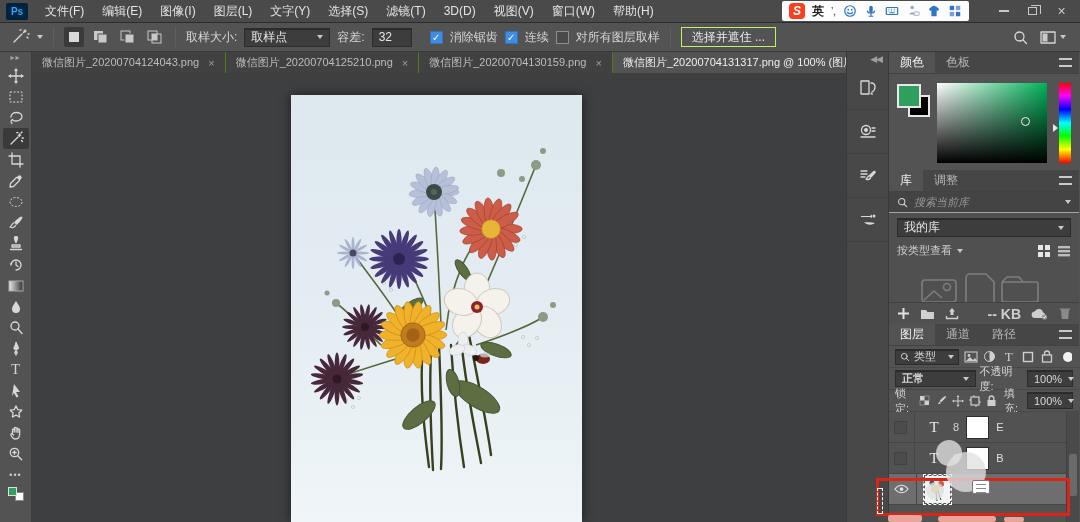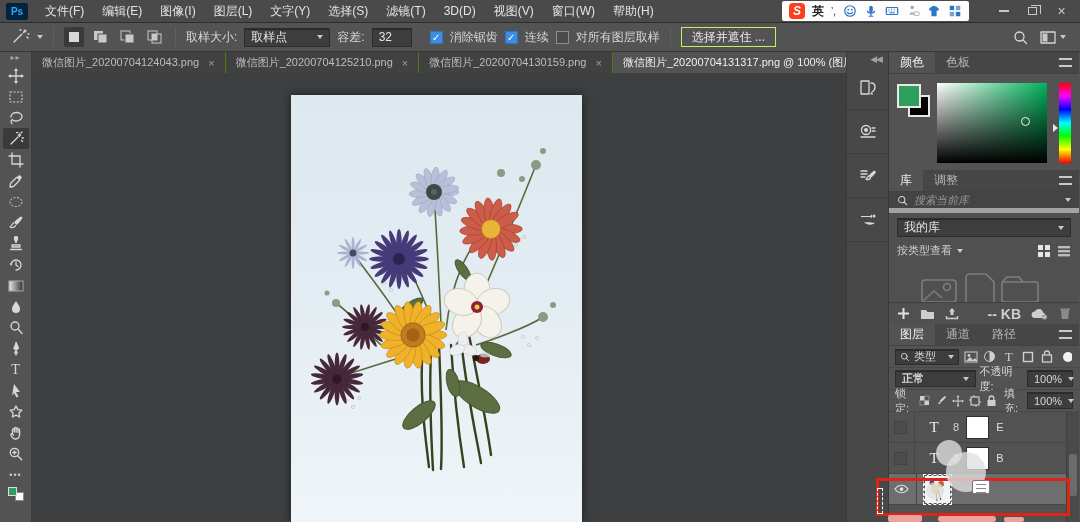--- a/index.html
+++ b/index.html
@@ -91,21 +91,21 @@
     background:linear-gradient(to top,#000,rgba(0,0,0,0)),linear-gradient(to right,#fff,#00b359); }
   .sat-marker { position:absolute; width:9px; height:9px; border:1.5px solid #f0f0f0; border-radius:50%;
     left:76%; top:42%; }
   .huestrip { position:absolute; right:8px; top:9px; width:12px; height:80px;
     background:linear-gradient(180deg,#f00 0%,#f0f 16%,#00f 33%,#0ff 50%,#0f0 66%,#ff0 83%,#f00 100%); }
   .hue-arrow { position:absolute; right:21px; top:52%; width:0; height:0;
     border-top:4px solid transparent; border-bottom:4px solid transparent; border-left:5px solid #e8e8e8; }
 
   
   .lib-body { height:132px; position:relative; background:#505050; }
-  .lib-search { height:21px; background:#444; border-bottom:5px solid #a3a3a3; display:flex; align-items:center; gap:6px; padding:0 8px; }
+  .lib-search { height:21px; background:#444; border-bottom:1px solid #a3a3a3; display:flex; align-items:center; gap:6px; padding:0 8px; }
   .placeholder { font-style:italic; color:#979797; font-size:11px; flex:1; }
   .lib-select { margin:5px 8px 0; }
   .lib-viewrow { display:flex; align-items:center; gap:5px; padding:6px 8px 0; color:#cfcfcf; font-size:11px; }
   .view-ic { margin-left:auto; display:flex; gap:6px; }
   .lib-empty { position:absolute; left:0; right:0; top:76px; display:flex; justify-content:center; }
   .lib-foot { position:absolute; bottom:0; left:0; right:0; height:22px; border-top:1px solid #404040;
     display:flex; align-items:center; gap:10px; padding:0 8px; }
   .kb { margin-left:auto; color:#cfcfcf; font-size:14px; font-weight:bold; }
 
   

